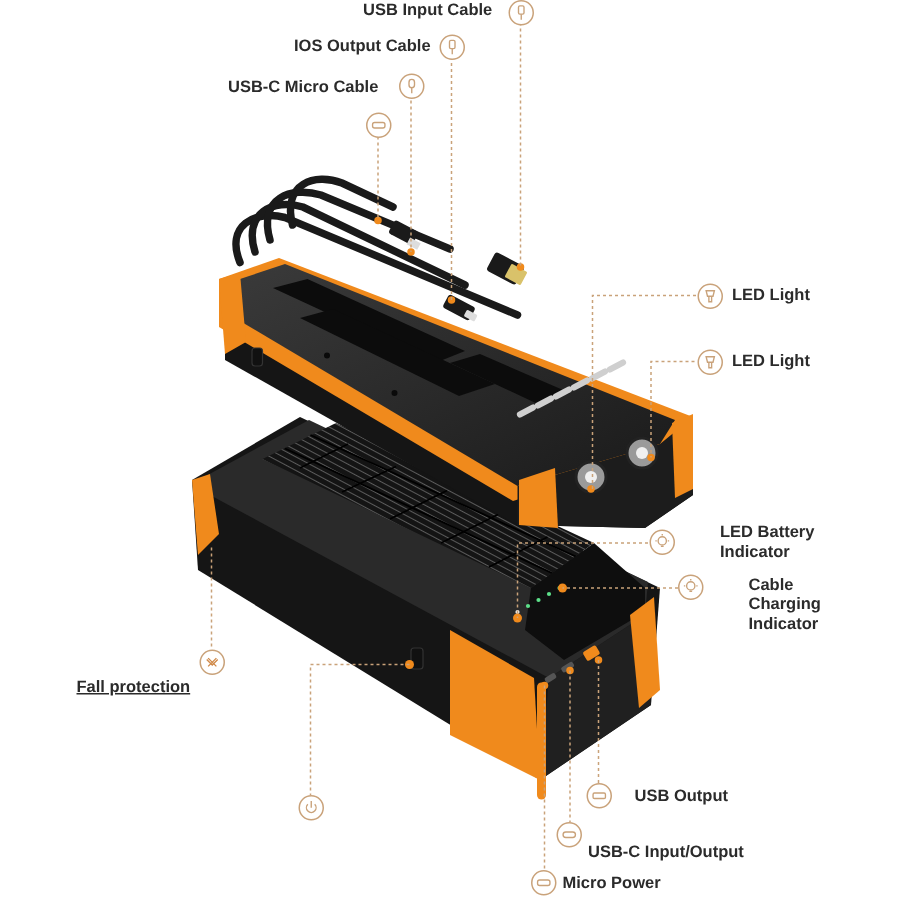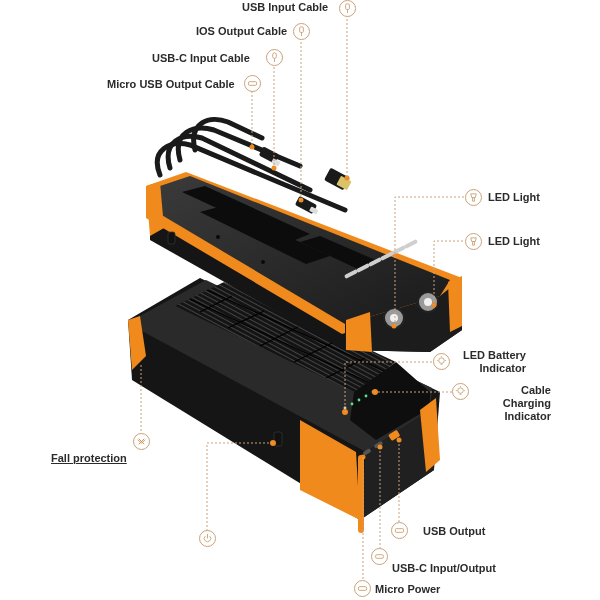--- a/index.html
+++ b/index.html
@@ -5,21 +5,21 @@
   * { box-sizing: border-box; margin: 0; padding: 0; }
   html, body { width: 600px; height: 600px; background: #ffffff; overflow: hidden; }
   body { position: relative; font-family: "Liberation Sans", sans-serif; color: #222; }
 
   .stage { position: absolute; left: 0; top: 0; width: 600px; height: 600px; }
 
   .label {
     position: absolute; font-size: 11px; font-weight: bold; color: #2b2b2b;
     white-space: nowrap; line-height: 13px;
   }
-  .label.multi { white-space: normal; text-align: right; }
+  .label.multi { white-space: normal; text-align: left; margin-left: 28px; }
 
   .ico {
     position: absolute; width: 17px; height: 17px; border-radius: 50%;
     border: 1.3px solid #c9a27a; background: #fff;
     display: flex; align-items: center; justify-content: center;
   }
   .ico svg { width: 11px; height: 11px; }
 
   svg.lines { position: absolute; left: 0; top: 0; width: 600px; height: 600px; }
   svg.device { position: absolute; left: 0; top: 0; width: 600px; height: 600px; }
@@ -185,29 +185,28 @@
   </div>
 
   <div class="label" style="left:196px; top:25px;">IOS Output Cable</div>
   <div class="ico" style="left:293px; top:23px;">
     <svg viewBox="0 0 12 12">
         <rect x="4" y="1" width="4" height="6" rx="1" fill="none" stroke="#c9a27a" stroke-width="1"></rect>
         <line x1="6" y1="7" x2="6" y2="11" stroke="#c9a27a"></line>
       </svg>
   </div>
 
-  <div class="label" style="left:152px; top:52px;">USB-C Input Cable</div>
+  <div class="label" style="left:152px; top:52px;">USB-C Micro Cable</div>
   <div class="ico" style="left:266px; top:49px;">
     <svg viewBox="0 0 12 12">
         <rect x="4" y="1" width="4" height="6" rx="2" fill="none" stroke="#c9a27a" stroke-width="1"></rect>
         <line x1="6" y1="7" x2="6" y2="11" stroke="#c9a27a"></line>
       </svg>
   </div>
 
-  <div class="label" style="left:107px; top:78px;">Micro USB Output Cable</div>
   <div class="ico" style="left:244px; top:75px;">
     <svg viewBox="0 0 12 12">
         <rect x="1.5" y="4" width="9" height="4" rx="1.5" fill="none" stroke="#c9a27a" stroke-width="1"></rect>
       </svg>
   </div>
 
   <div class="ico" style="left:465px; top:189px;">
     <svg viewBox="0 0 12 12">
         <path d="M3 2 L9 2 L8 6 L4 6 Z M5 6 L5 10 L7 10 L7 6" fill="none" stroke="#c9a27a" stroke-width="1"></path>
       </svg>

